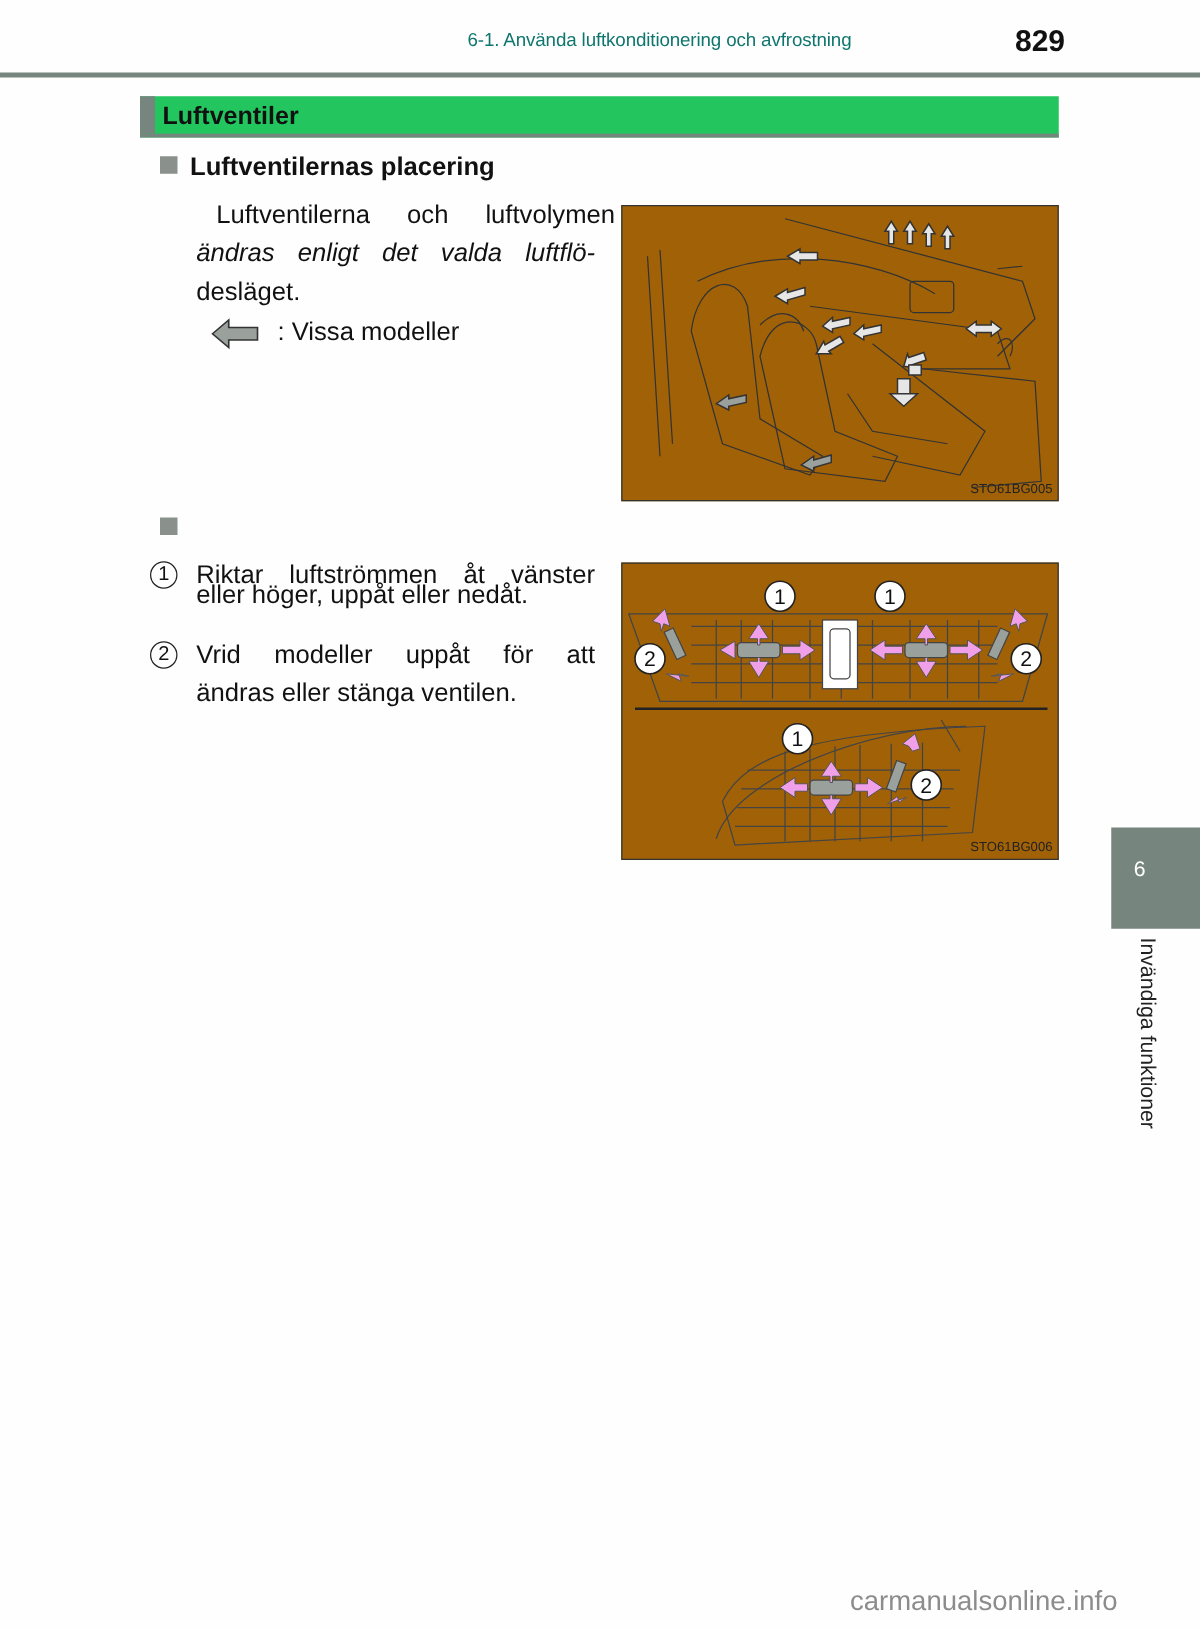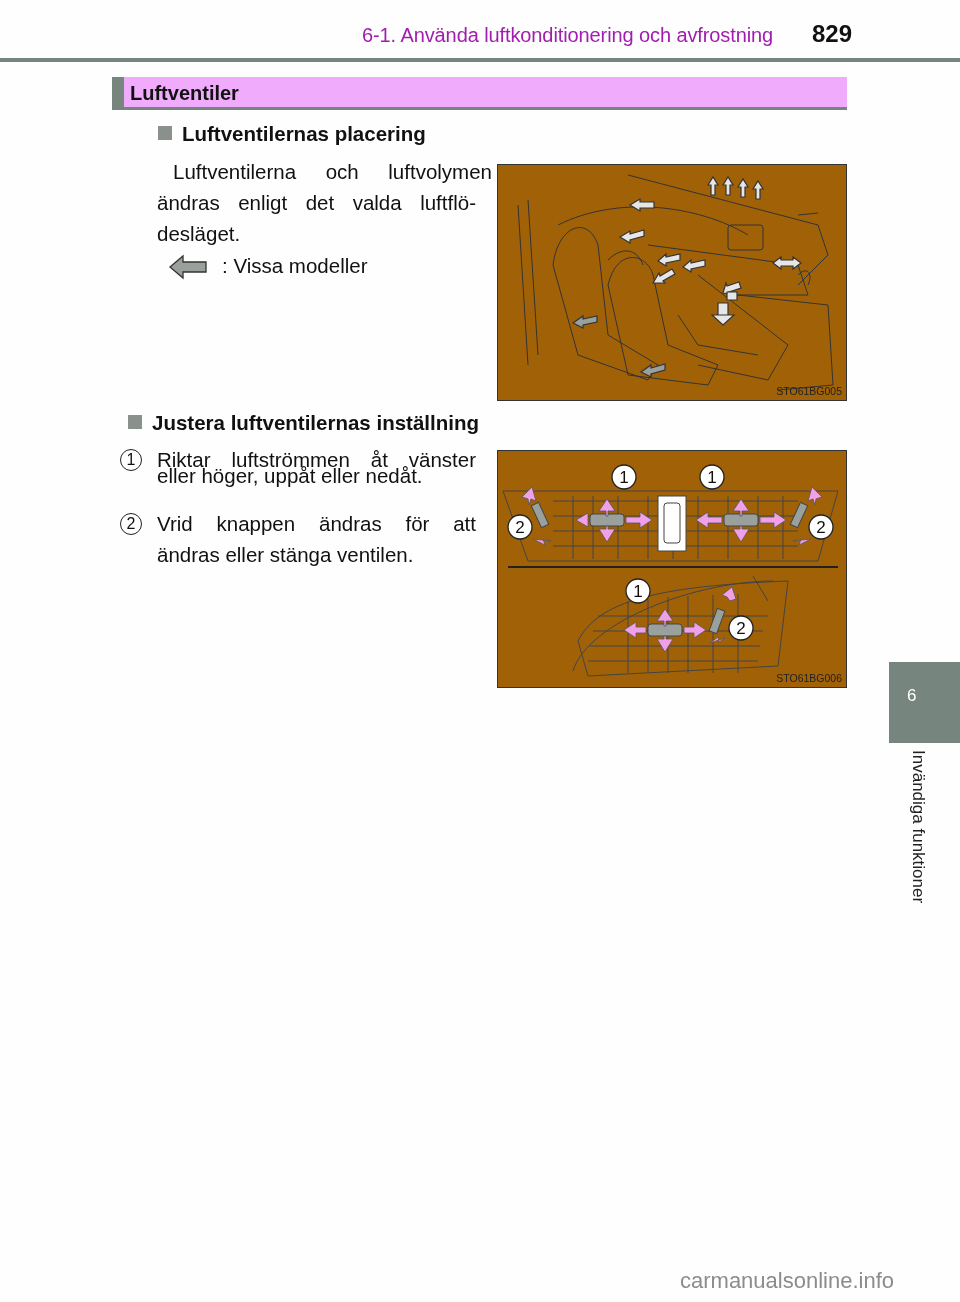--- a/index.html
+++ b/index.html
@@ -6,42 +6,42 @@
     body {
       width: 960px; height: 1302px; position: relative; overflow: hidden;
       background: #fefefe;
       font-family: "Liberation Sans", sans-serif;
       color: #111;
     }
     .running-header {
       position: absolute; left: 0; top: 0; width: 960px; height: 62px;
     }
     .running-header .section-title {
-      position: absolute; left: 362px; top: 24px; font-size: 20px; color: #a21caf;
+      position: absolute; left: 374px; top: 24px; font-size: 15px; color: #0f766e;
       letter-spacing: -0.1px;
     }
     .running-header .page-number {
       position: absolute; left: 812px; top: 20px; font-size: 24px; font-weight: bold; color: #111;
     }
     .header-rule {
       position: absolute; left: 0; top: 58px; width: 960px; height: 4px; background: #77857f;
     }
     .chapter-tab {
       position: absolute; left: 889px; top: 662px; width: 71px; height: 81px; background: #77857f;
     }
     .chapter-tab .num {
       position: absolute; left: 18px; top: 24px; color: #fff; font-size: 17px;
     }
     .chapter-label {
       position: absolute; left: 892px; top: 750px; width: 36px; height: 200px;
       writing-mode: vertical-rl; font-size: 17px; color: #222;
     }
     .section-bar {
       position: absolute; left: 112px; top: 77px; width: 735px; height: 33px;
-      background: #f0abfc; border-bottom: 3px solid #77857f; box-sizing: border-box;
+      background: #22c55e; border-bottom: 3px solid #77857f; box-sizing: border-box;
     }
     .section-bar .accent {
       position: absolute; left: 0; top: 0; width: 12px; height: 100%; background: #77857f;
     }
     .section-bar .title {
       position: absolute; left: 18px; top: 5px; font-size: 20px; font-weight: bold; color: #111;
     }
     .subhead {
       position: absolute; font-size: 20.5px; font-weight: bold; color: #111;
     }
@@ -83,26 +83,26 @@
 <div class="chapter-tab">
   <span class="num">6</span>
 </div>
 <div class="chapter-label">Invändiga funktioner</div>
 
 <div class="section-bar">
   <div class="accent"></div>
   <span class="title">Luftventiler</span>
 </div>
 
-<div class="subhead" style="left:128px; top:122px;margin-left:30px;">
+<div class="subhead" style="left:128px; top:122px;">
   <span class="square"></span><span>Luftventilernas placering</span>
 </div>
 
 <div class="para just" style="left:157px; top:156px; width:319px;margin-left:16px;">Luftventilerna och luftvolymen</div>
-<div class="para just" style="left:157px; top:187px; width:319px;">ändras enligt det valda luftflö-</div>
+<div class="para just" style="left:157px; top:187px; width:319px;font-style:italic;">ändras enligt det valda luftflö-</div>
 <div class="para" style="left:157px; top:218px; width:319px;">desläget.</div>
 
 <div class="legend-row">
   <span>
     <svg width="40" height="26" viewBox="0 0 40 26">
       <path d="M2 13 L15 2 L15 8 L38 8 L38 18 L15 18 L15 24 Z" fill="#9aa19c" stroke="#333" stroke-width="1.3"></path>
     </svg>
   </span>
   <span>: Vissa modeller</span>
 </div>
@@ -141,29 +141,29 @@
     </g>
     <g fill="#9aa19c" stroke="#333" stroke-width="1.2">
       <path d="M75 158 l10 -7 l0 3 l14 -3 l0 6 l-14 3 l0 3 z"></path>
       <path d="M143 207 l10 -7 l0 3 l14 -4 l0 6 l-14 4 l0 3 z"></path>
     </g>
   </svg>
   <span class="caption">STO61BG005</span>
 </div>
 
 <div class="subhead" style="left:128px; top:411px;">
-  <span class="square"></span><span>Justera luftventilernas inställning</span>
+  <span class="square"></span>
 </div>
 
 <div class="circnum" style="left:120px; top:449px;">1</div>
 <div class="para just" style="left:157px; top:444px; width:319px;">Riktar luftströmmen åt vänster</div>
 <div class="para" style="left:157px; top:460px; width:319px;">eller höger, uppåt eller nedåt.</div>
 
 <div class="circnum" style="left:120px; top:513px;">2</div>
-<div class="para just" style="left:157px; top:508px; width:319px;">Vrid knappen ändras för att</div>
+<div class="para just" style="left:157px; top:508px; width:319px;">Vrid modeller uppåt för att</div>
 <div class="para" style="left:157px; top:539px; width:319px;">ändras eller stänga ventilen.</div>
 
 <div class="figure" style="left:497px; top:450px; width:350px; height:238px;">
   <svg width="347" height="235" viewBox="0 0 347 235">
     <g fill="none" stroke="#444" stroke-width="1">
       <path d="M5 40 L340 40 L320 110 L30 110 Z"></path>
       <path d="M55 50 H300 M55 65 H300 M55 80 H300 M55 95 H300"></path>
       <path d="M75 45 V108 M95 45 V108 M120 45 V108 M150 45 V108 M175 45 V108 M200 45 V108 M230 45 V108 M260 45 V108 M285 45 V108"></path>
       <rect x="160" y="45" width="28" height="55" fill="#fff"></rect>
       <rect x="166" y="52" width="16" height="40" rx="3" fill="#fff"></rect>

